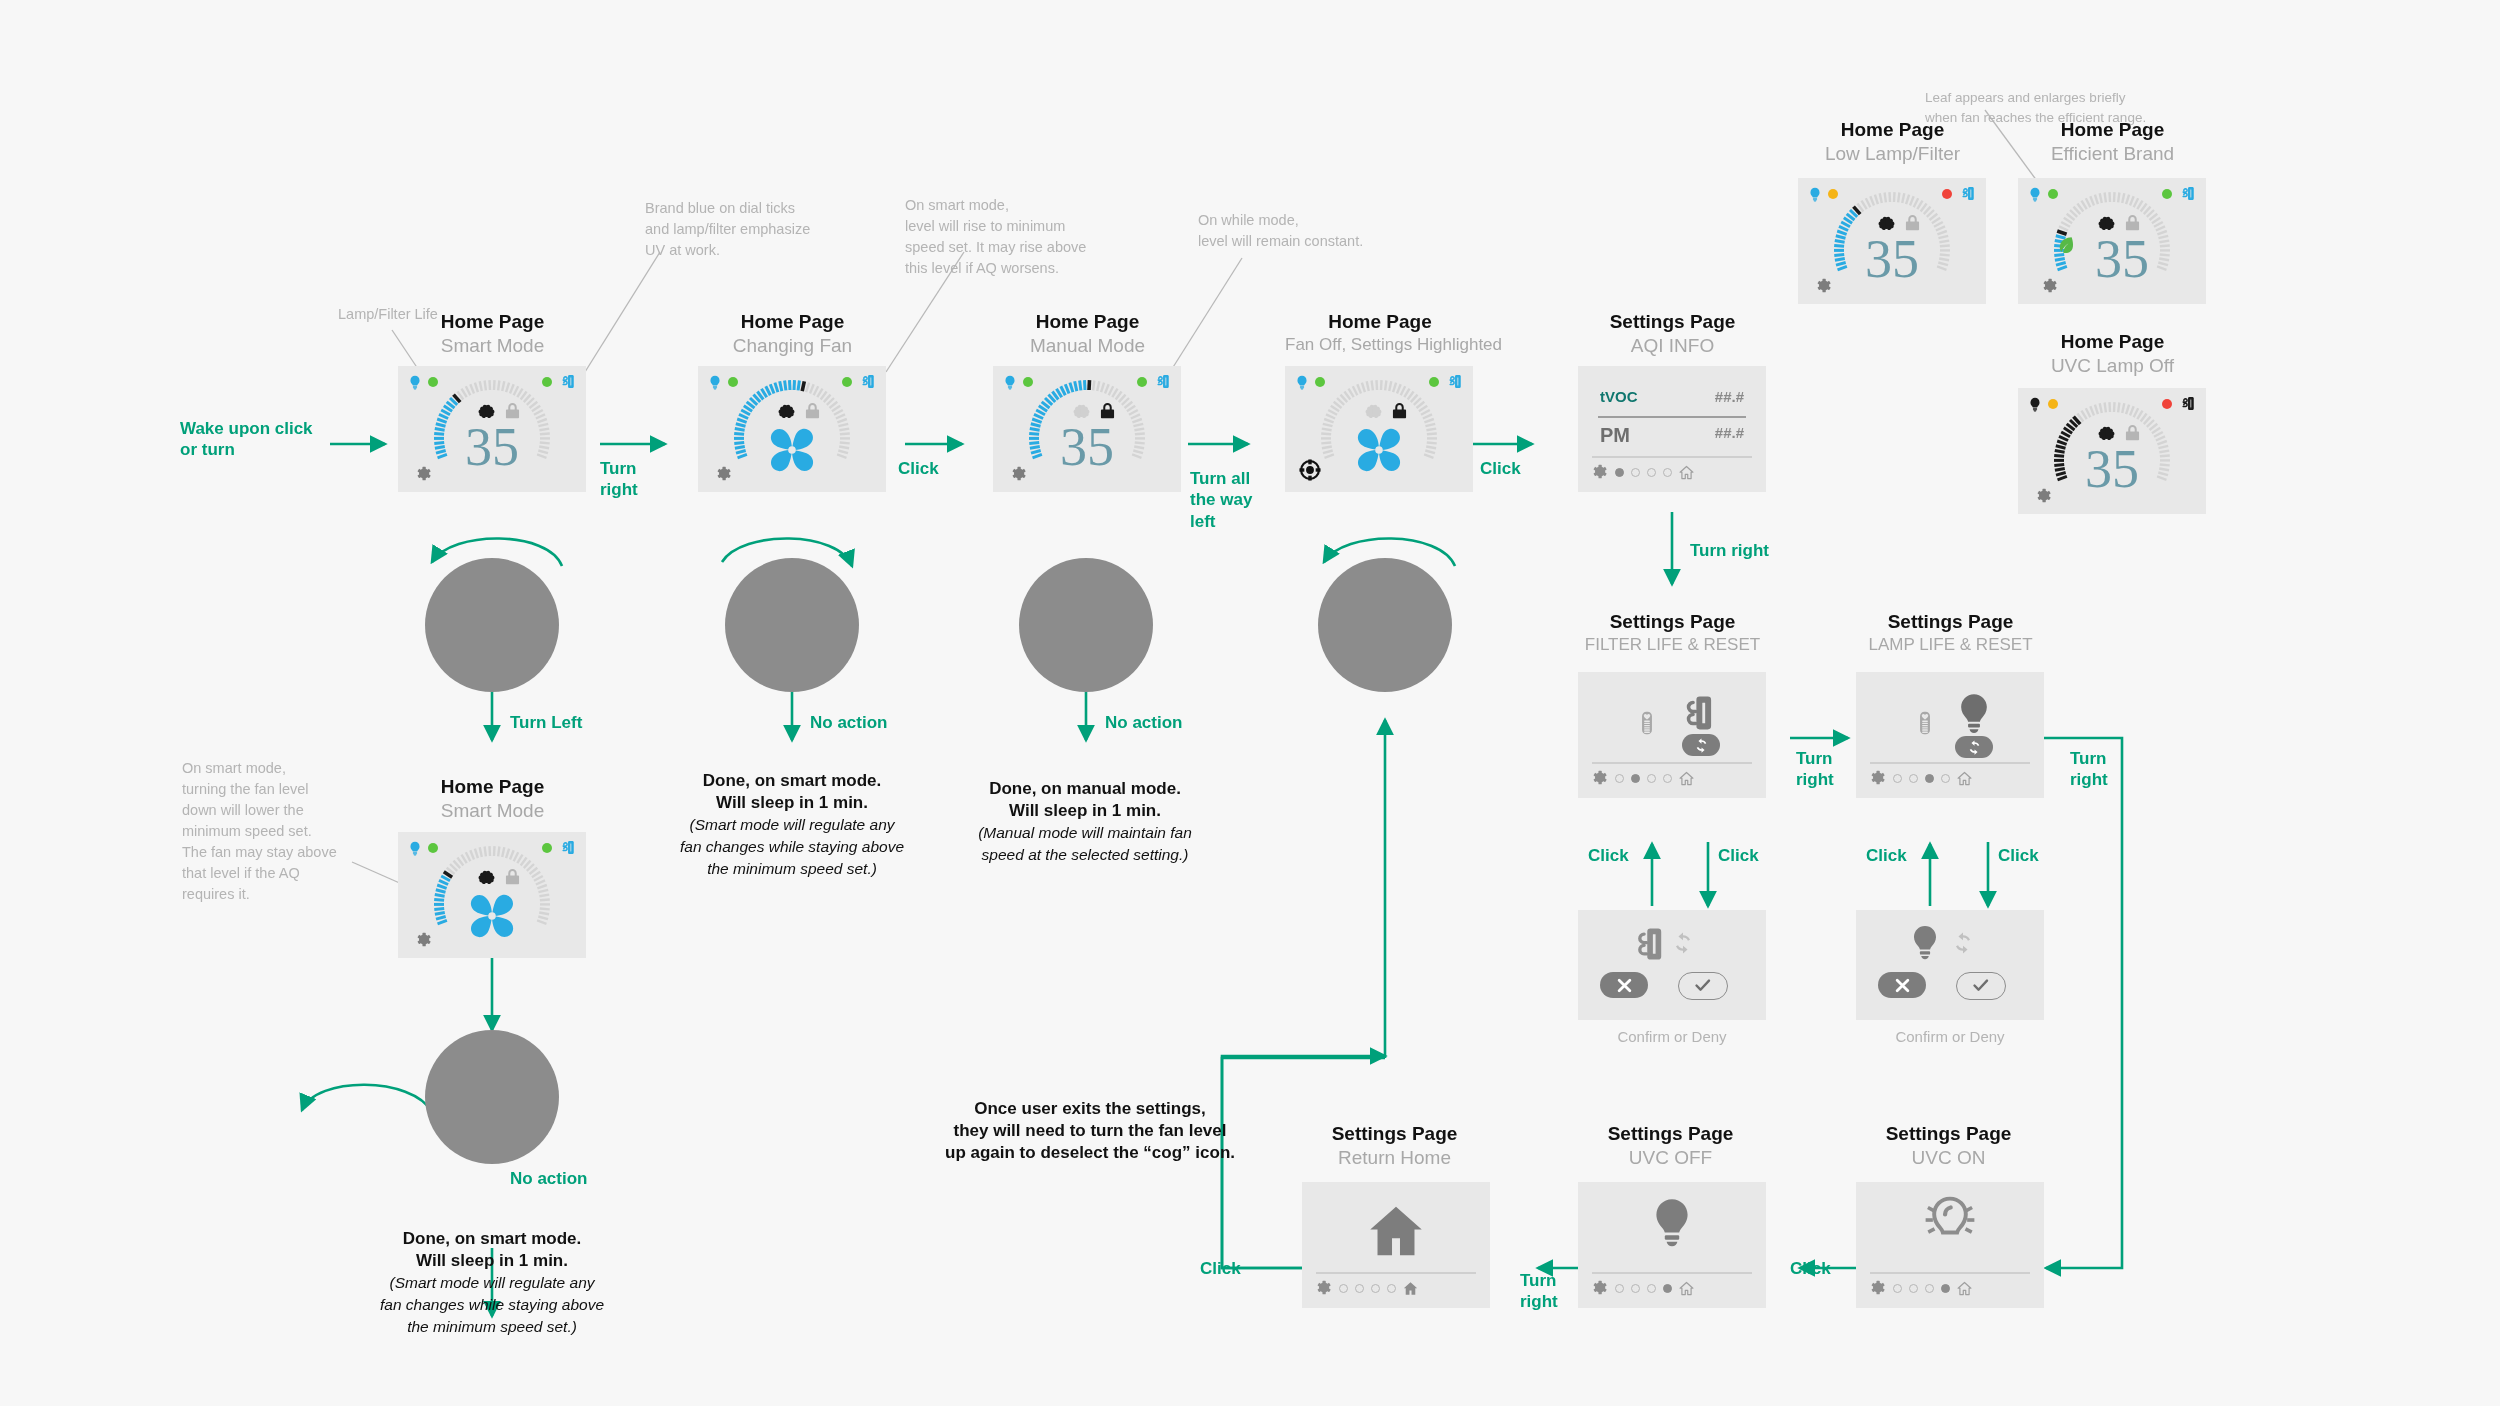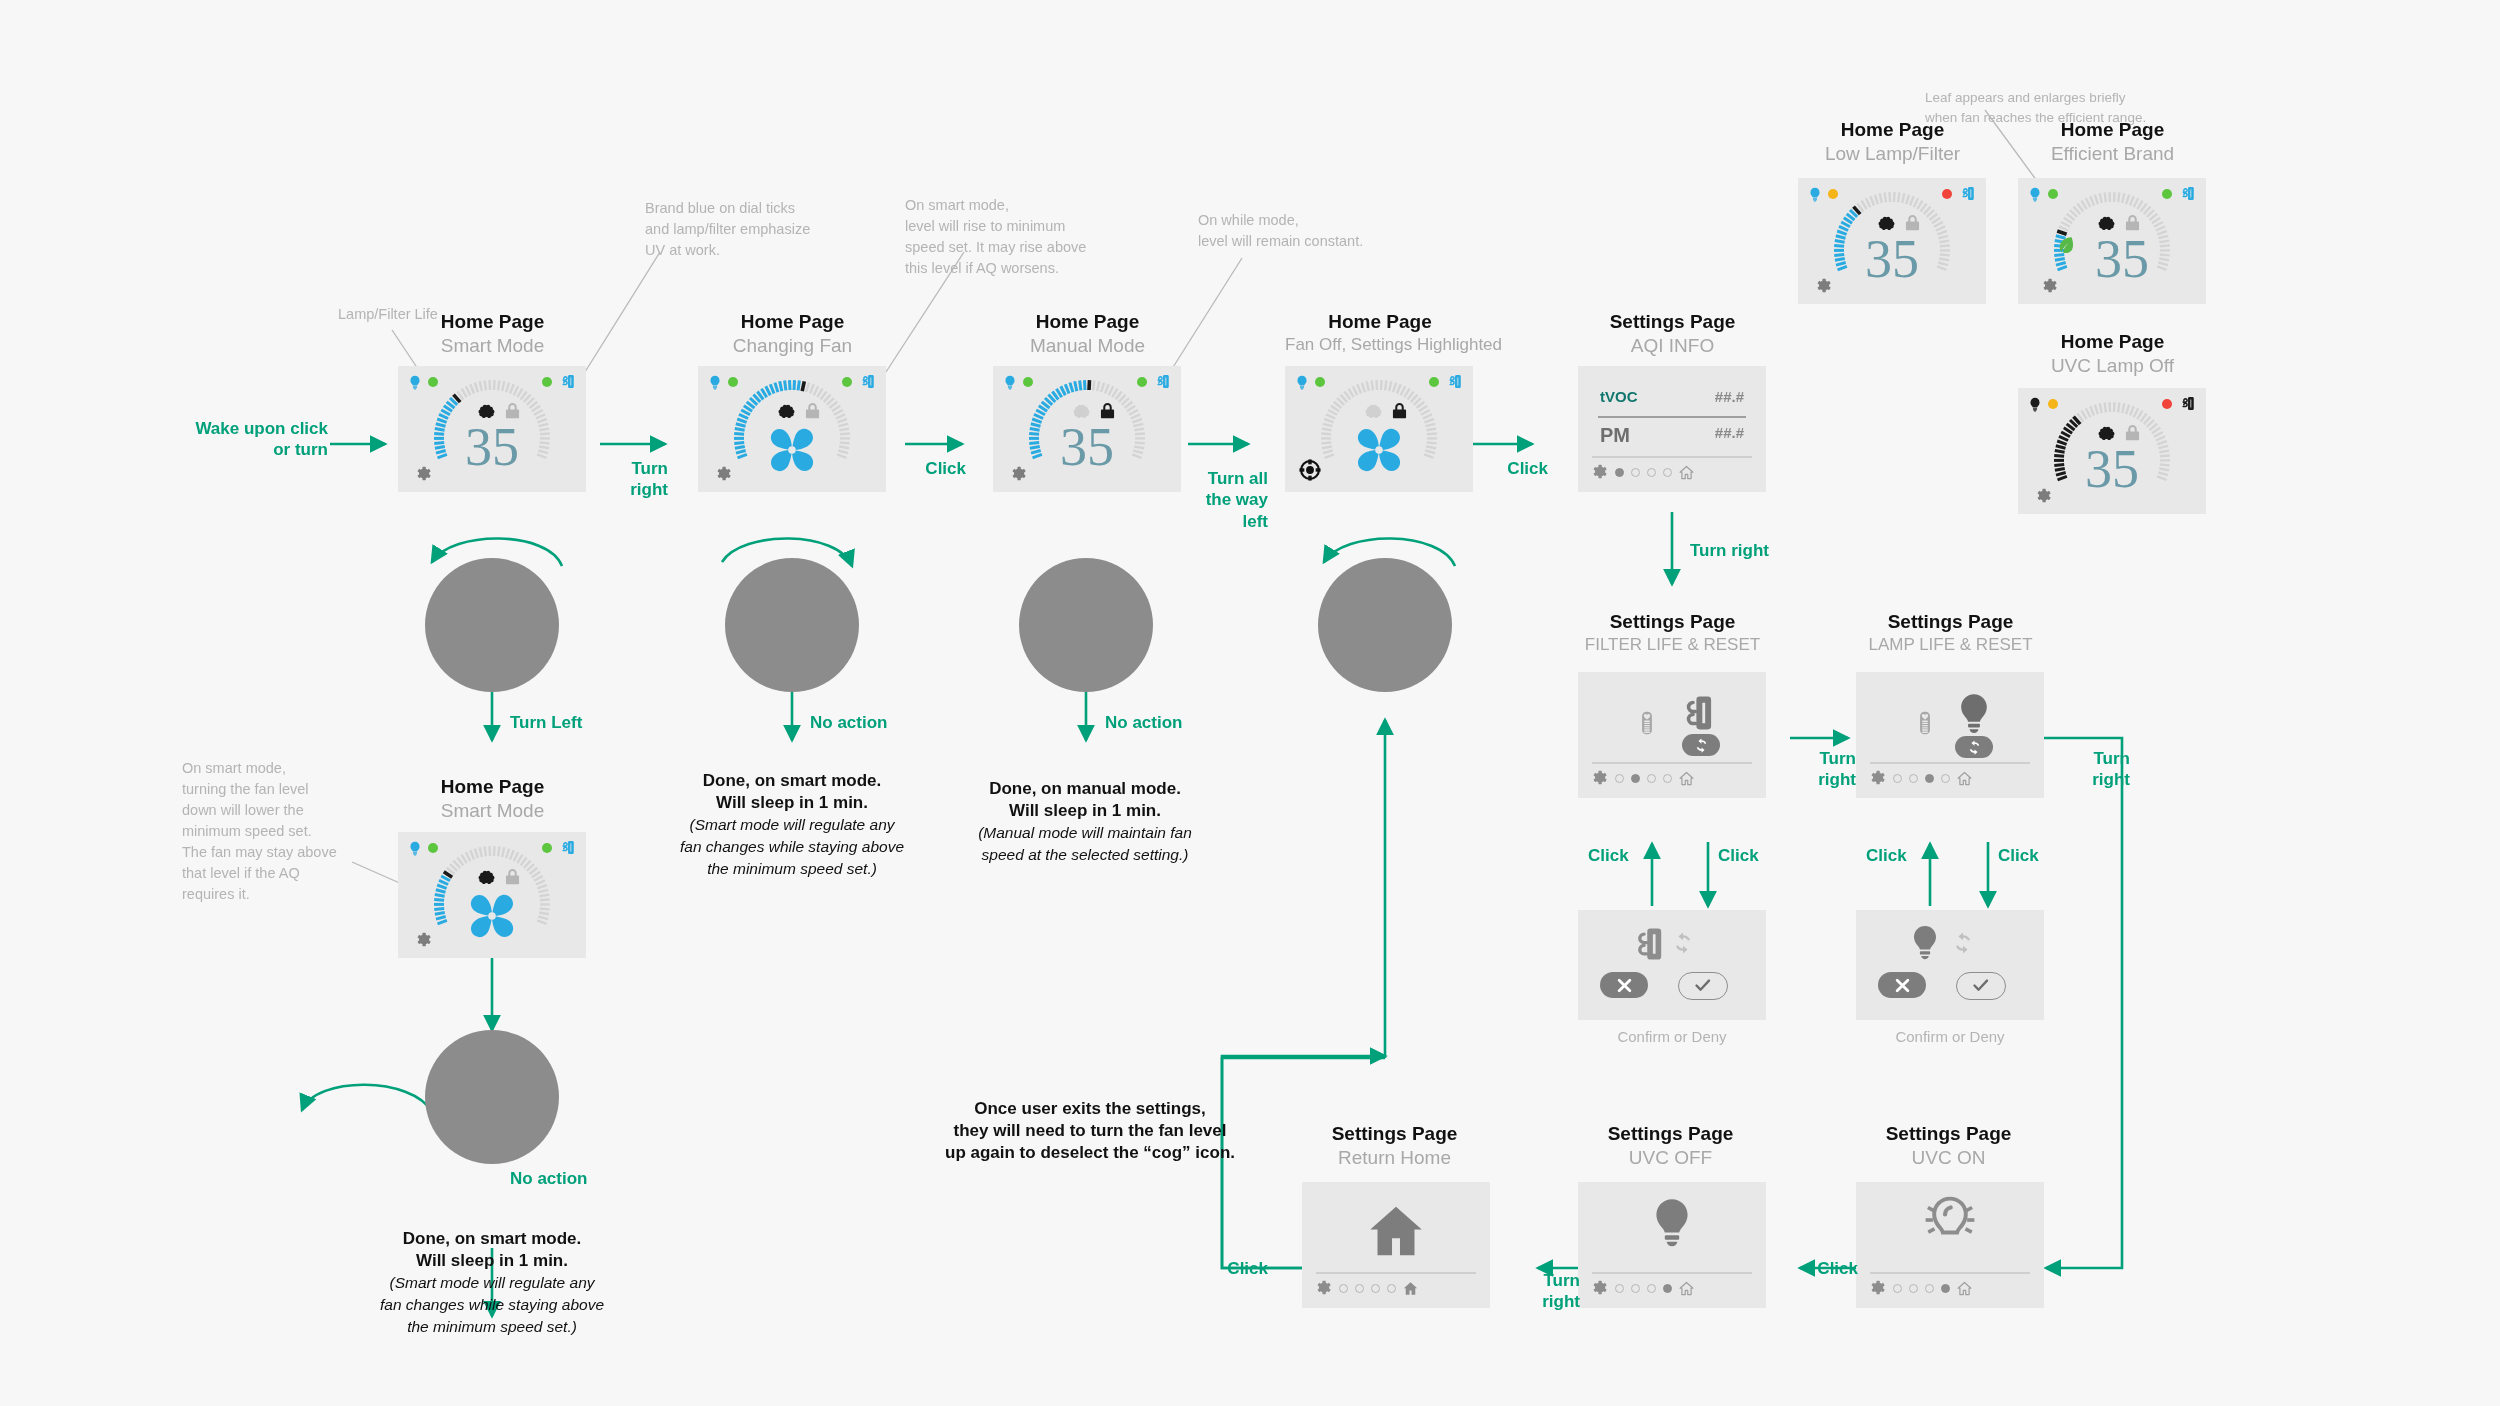--- a/index.html
+++ b/index.html
@@ -8,21 +8,21 @@
     background:#f7f7f7;
     font-family:"Liberation Sans", sans-serif;
     overflow:hidden;
   }
   .abs{position:absolute;}
 
   
   .ttl{font-weight:bold;color:#111;font-size:19px;line-height:1.25;text-align:center;white-space:nowrap;}
   .sub{color:#a8a8a8;font-size:19px;line-height:1.25;text-align:center;white-space:nowrap;}
   .note{color:#b4b4b4;font-size:14.5px;line-height:1.45;}
-  .act{color:#00a07a;font-weight:bold;font-size:17px;line-height:1.25;text-align:right;}
+  .act{color:#00a07a;font-weight:bold;font-size:17px;line-height:1.25;text-align:left;}
   .blk{color:#111;font-size:17px;line-height:1.3;text-align:center;}
   .blk b{font-weight:bold;text-align:center;}
   .blk i{font-style:italic;font-size:15.5px;}
   .capt{color:#b4b4b4;font-size:15px;text-align:center;}
 
   
   .scr{background:#e8e8e8;position:absolute;}
   .scr .dial{position:absolute;inset:0;}
 
   .led{position:absolute;border-radius:50%;}

